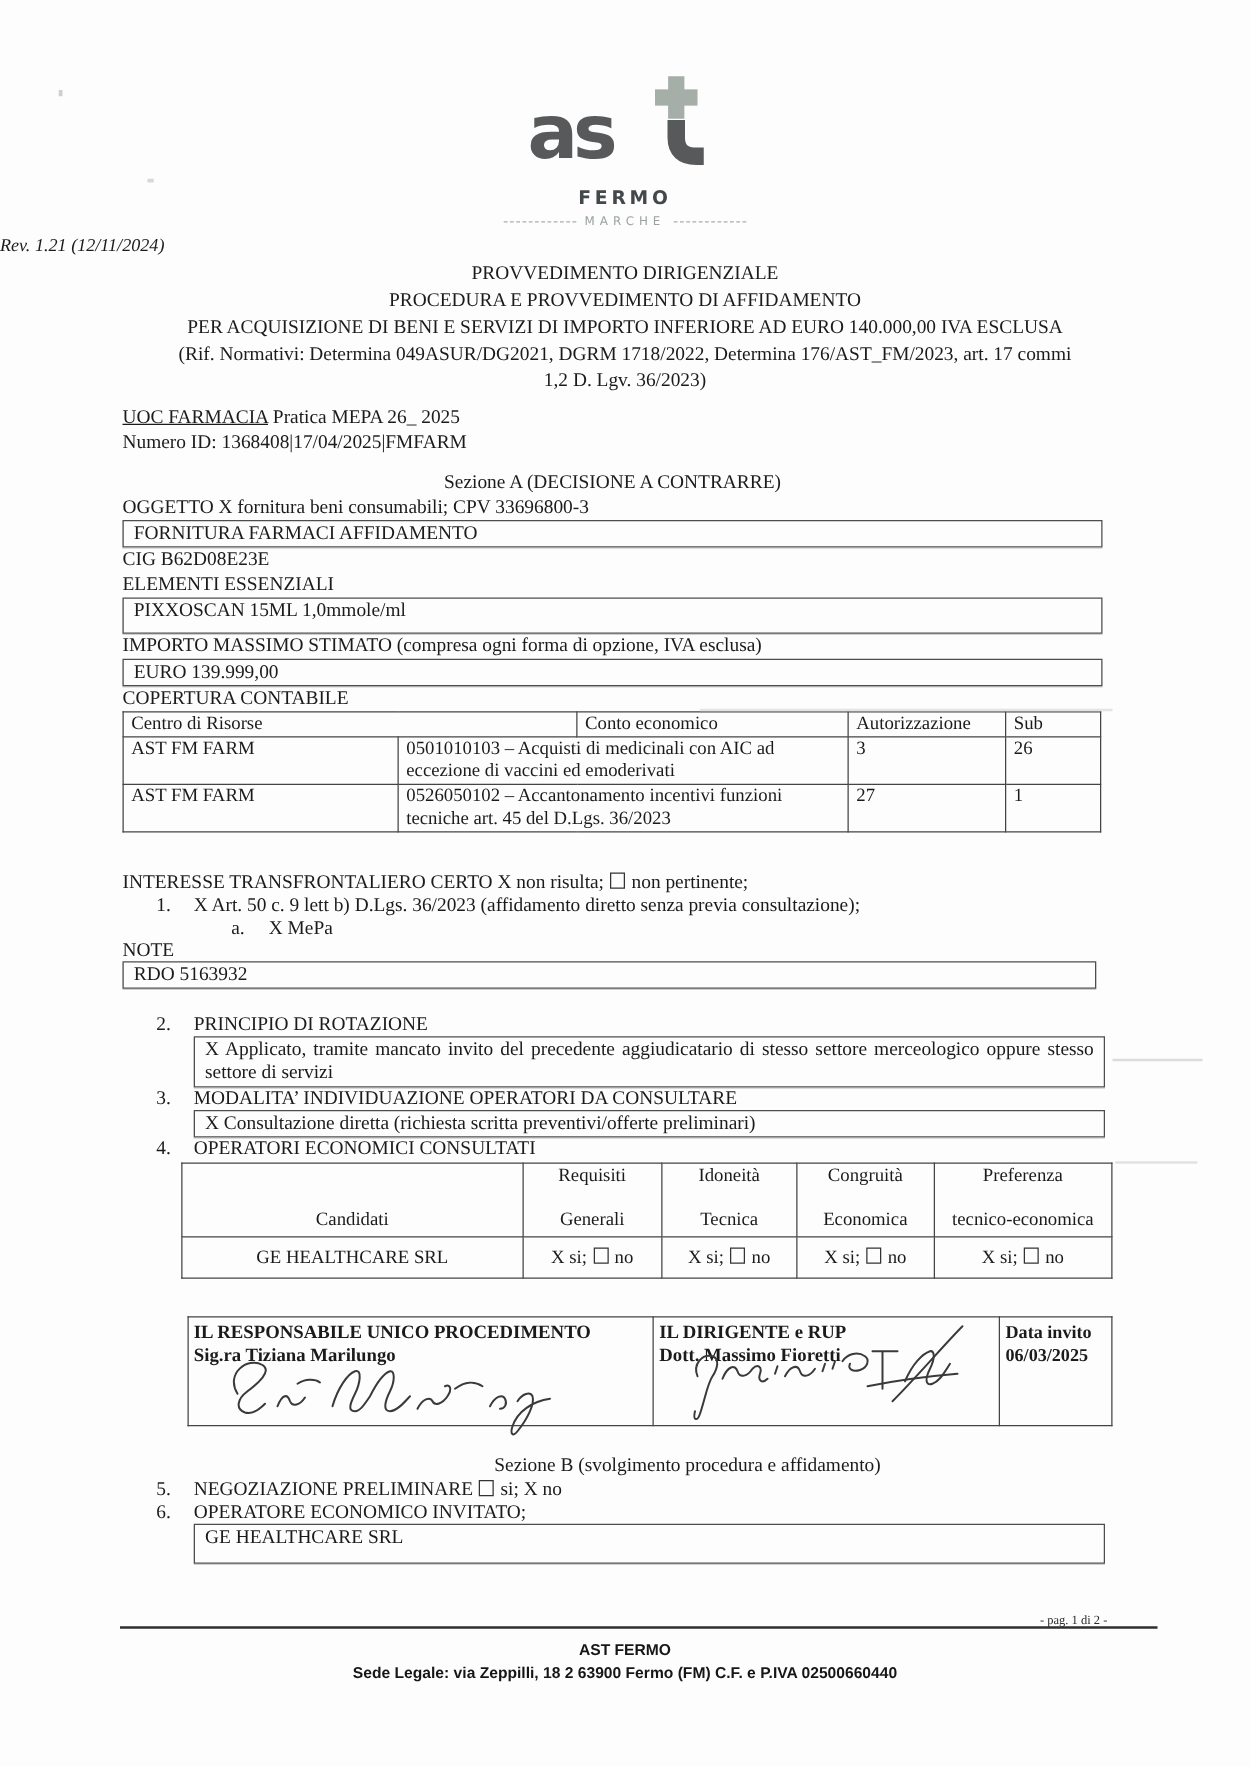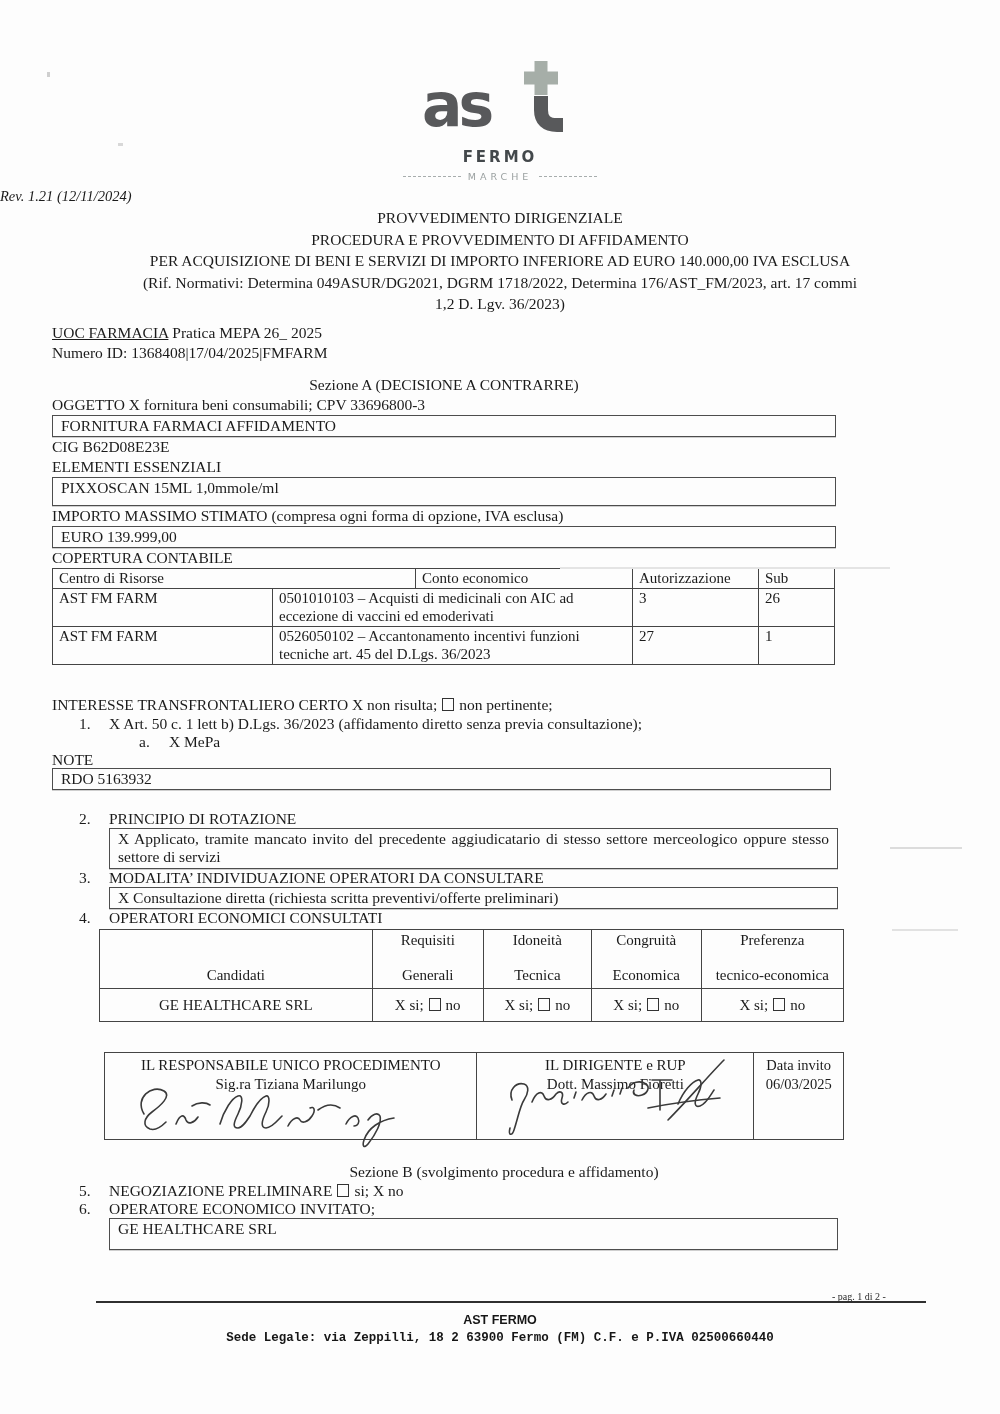--- a/index.html
+++ b/index.html
@@ -22,21 +22,21 @@
   .logo-region{display:flex;align-items:center;justify-content:center;margin-top:5px;
     font-family:"DejaVu Sans",sans-serif;font-size:9.5px;letter-spacing:4px;color:#9ba1a1;}
   .logo-region .dash{width:58px;border-top:1px dashed #a7adad;margin:0 7px;height:0;}
 
   
   .rev{margin-right:122px;font-style:italic;font-size:14.5px;margin-top:6px;}
   .title-block{text-align:center;margin-top:2px;}
   .title-block div{line-height:21.5px;}
 
   
-  .content{margin-left:52px;width:784px;}
+  .content{margin-left:98px;width:784px;}
   .first-line{margin-top:8px;}
   .center{text-align:center;}
   .box{
     border:1px solid #4d4d4d;
     box-shadow:0 1px 0 rgba(0,0,0,0.18);
     padding:0 8px;line-height:18px;
     display:block;
   }
   .box.single{height:19px;padding-top:1px;}
   .box.tall{height:26px;padding-top:1px;}
@@ -60,30 +60,30 @@
   table.operatori{margin-left:47px;width:745px;font-size:15px;margin-top:2px;}
   table.operatori td{border:1px solid #444;text-align:center;vertical-align:middle;padding:2px 4px;}
   table.operatori td.hdr{height:52px;vertical-align:top;}
   table.operatori .hdr-inner{display:flex;flex-direction:column;justify-content:space-between;height:52px;}
   table.operatori td.hdr-cand{vertical-align:bottom;padding-bottom:4px;}
   table.operatori tr.datarow td{height:28px;}
 
   
   .firma-wrap{position:relative;margin-top:30px;margin-left:52px;width:740px;}
   table.firma{width:740px;font-size:15px;}
-  table.firma td{border:1px solid #444;text-align:center;vertical-align:top;padding:3px 4px;height:80px;line-height:19px;}
+  table.firma td{border:1px solid #444;text-align:left;vertical-align:top;padding:3px 4px;height:80px;line-height:19px;font-weight:bold;}
   .sig-svg{position:absolute;pointer-events:none;}
 
   
   .footer-rule{position:absolute;left:96px;top:1301px;width:830px;border-top:2px solid #2f2f2f;}
   .pag{position:absolute;left:832px;top:1291px;font-size:10px;color:#2b2b2b;}
   .footer-org{position:absolute;top:1313px;left:0;width:100%;text-align:center;
     font-family:"Liberation Sans",sans-serif;font-weight:bold;font-size:12.5px;color:#161616;}
   .footer-addr{position:absolute;top:1331px;left:0;width:100%;text-align:center;
-    font-family:Liberation Mono, monospace;font-weight:bold;font-size:12.5px;color:#161616;}
+    font-family:Liberation Sans, sans-serif;font-weight:bold;font-size:12.5px;color:#161616;}
 
   
   .speck{position:absolute;background:#cfcfcf;}
   .streak{position:absolute;height:2px;background:#dcdcdc;}
   .shift-right{padding-left:120px;}
   .mt30{margin-top:30px;}
   .mt20{margin-top:20px;}
   .mt12{margin-top:12px;}
   .mt22{margin-top:22px;}
 </style>
@@ -165,21 +165,21 @@
       </tr>
     </tbody>
       </table>
 
     <p class="mt30">
       <span>INTERESSE TRANSFRONTALIERO CERTO X non risulta;</span><span class="cbx"></span><span>non pertinente;</span>
     </p>
 
     <div class="li">
       <span class="num">1.</span>
-      <span>X Art. 50 c. 1 lett b) D.Lgs. 36/2023 (affidamento diretto senza previa consultazione);</span>
+      <span>X Art. 50 c. 9 lett b) D.Lgs. 36/2023 (affidamento diretto senza previa consultazione);</span>
     </div>
     <div class="li sub">
       <span class="num">a.</span>
       <span>X MePa</span>
     </div>
     <p style="line-height:17px;">NOTE</p>
     <div class="box single" style="width:761px;">RDO 5163932</div>
 
     <div class="li mt20">
       <span class="num">2.</span>

